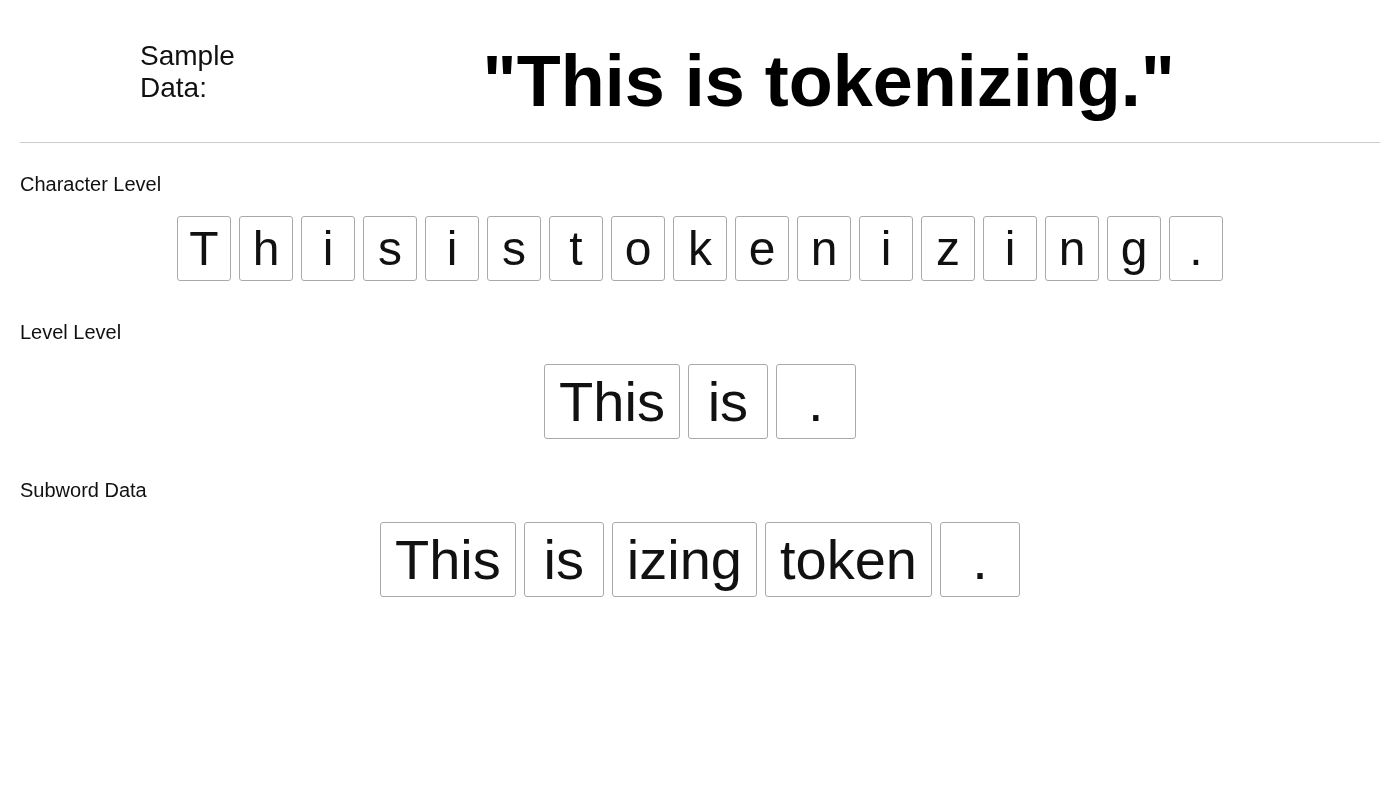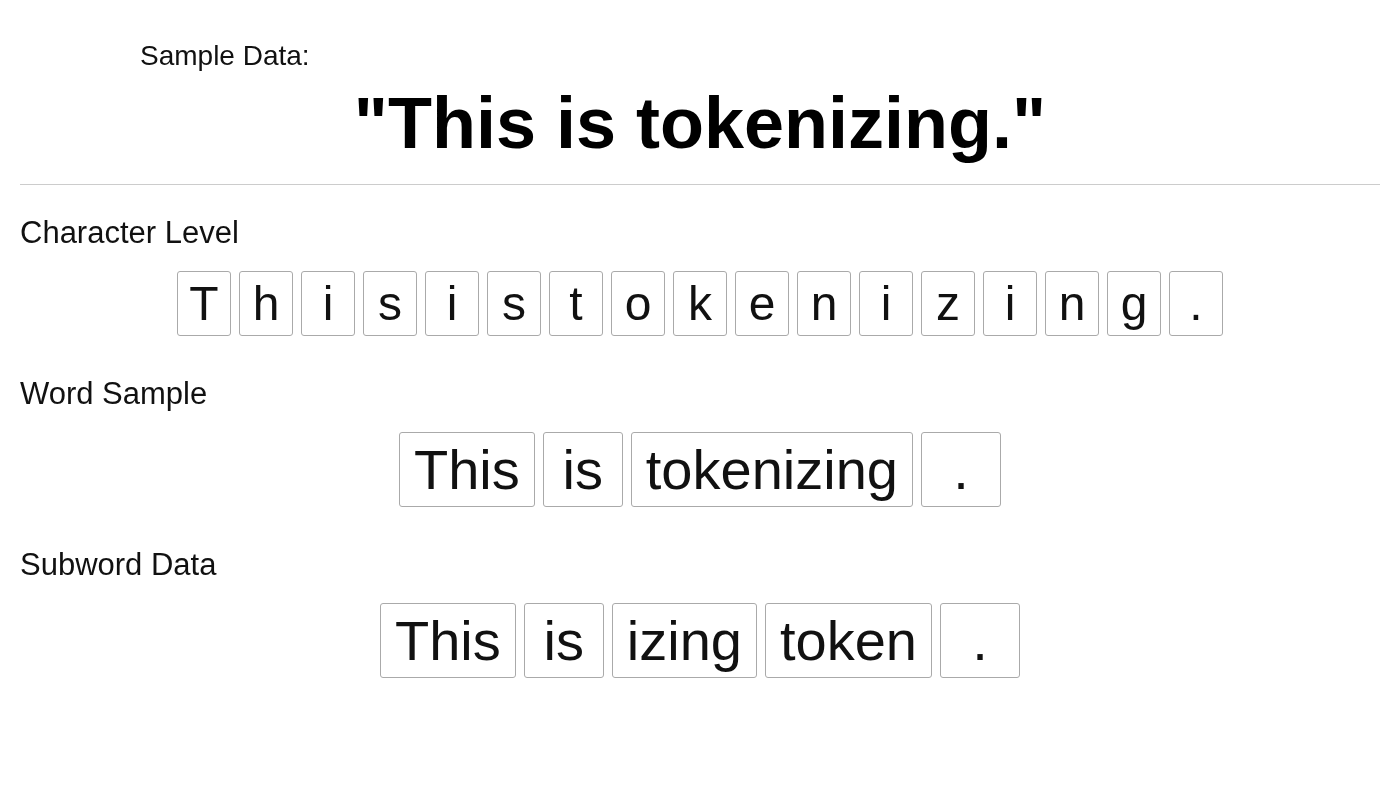--- a/index.html
+++ b/index.html
@@ -11,21 +11,20 @@
     body {
       background: #ffffff;
       font-family: Arial, sans-serif;
       width: 1400px;
       min-height: 787px;
       padding: 40px 20px;
     }
 
     .sample-data-section {
       display: flex;
-      flex-direction: column;
       align-items: flex-start;
       margin-bottom: 20px;
     }
 
     .sample-label {
       font-size: 28px;
       font-weight: normal;
       color: #111;
       margin-left: 120px;
       margin-bottom: 10px;
@@ -44,21 +43,21 @@
       height: 1px;
       background: #ccc;
       margin: 20px 0 30px 0;
     }
 
     .section {
       margin-bottom: 40px;
     }
 
     .section-label {
-      font-size: 31px;
+      font-size: 20px;
       font-weight: normal;
       color: #111;
       margin-bottom: 20px;
     }
 
     .tokens-row {
       display: flex;
       justify-content: center;
       align-items: center;
       gap: 8px;
@@ -123,25 +122,24 @@
       <span class="token token-char">i</span>
       <span class="token token-char">z</span>
       <span class="token token-char">i</span>
       <span class="token token-char">n</span>
       <span class="token token-char">g</span>
       <span class="token token-char">.</span>
     </div>
 </div>
 
 <div class="section">
-  <div class="section-label">Word Sample</div>
+  <div class="section-label">Level Level</div>
   <div class="tokens-row" id="word-tokens">
   <span class="token token-word">This</span>
       <span class="token token-word">is</span>
-      <span class="token token-word">tokenizing</span>
       <span class="token token-word">.</span>
     </div>
 </div>
 
 <div class="section">
   <div class="section-label">Subword Data</div>
   <div class="tokens-row" id="subword-tokens">
   <span class="token token-subword">This</span>
       <span class="token token-subword">is</span>
       <span class="token token-subword">izing</span>

